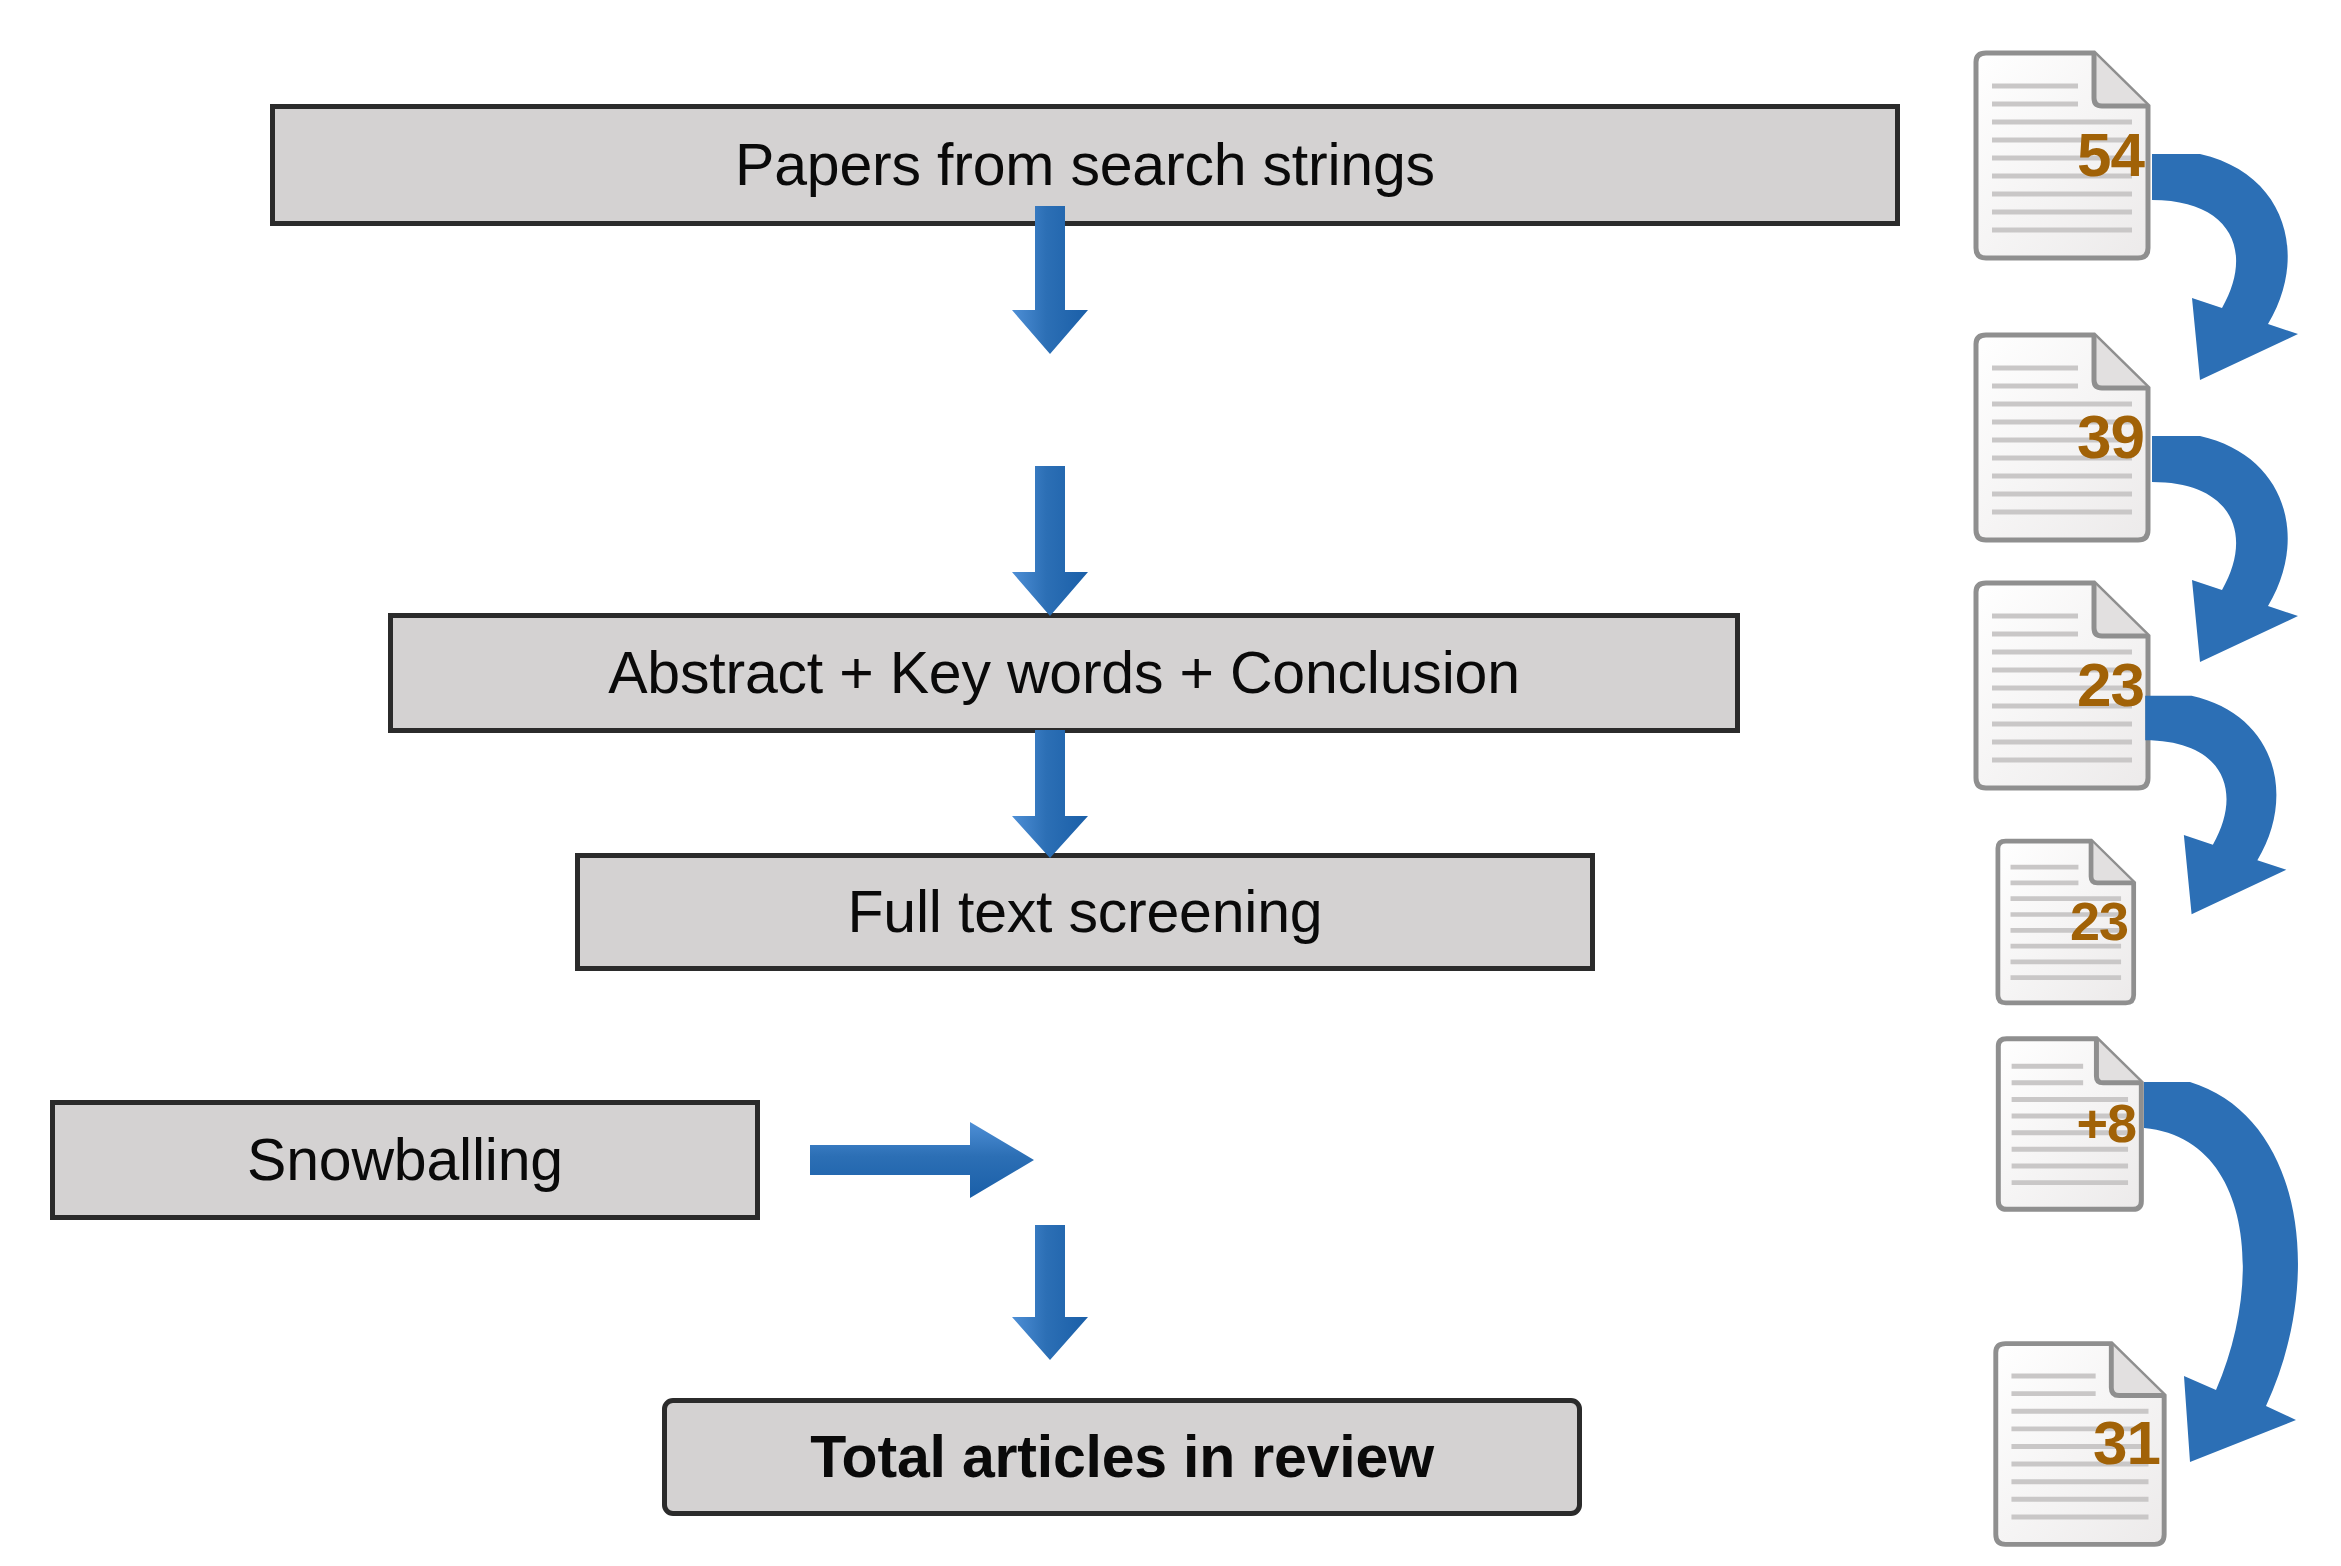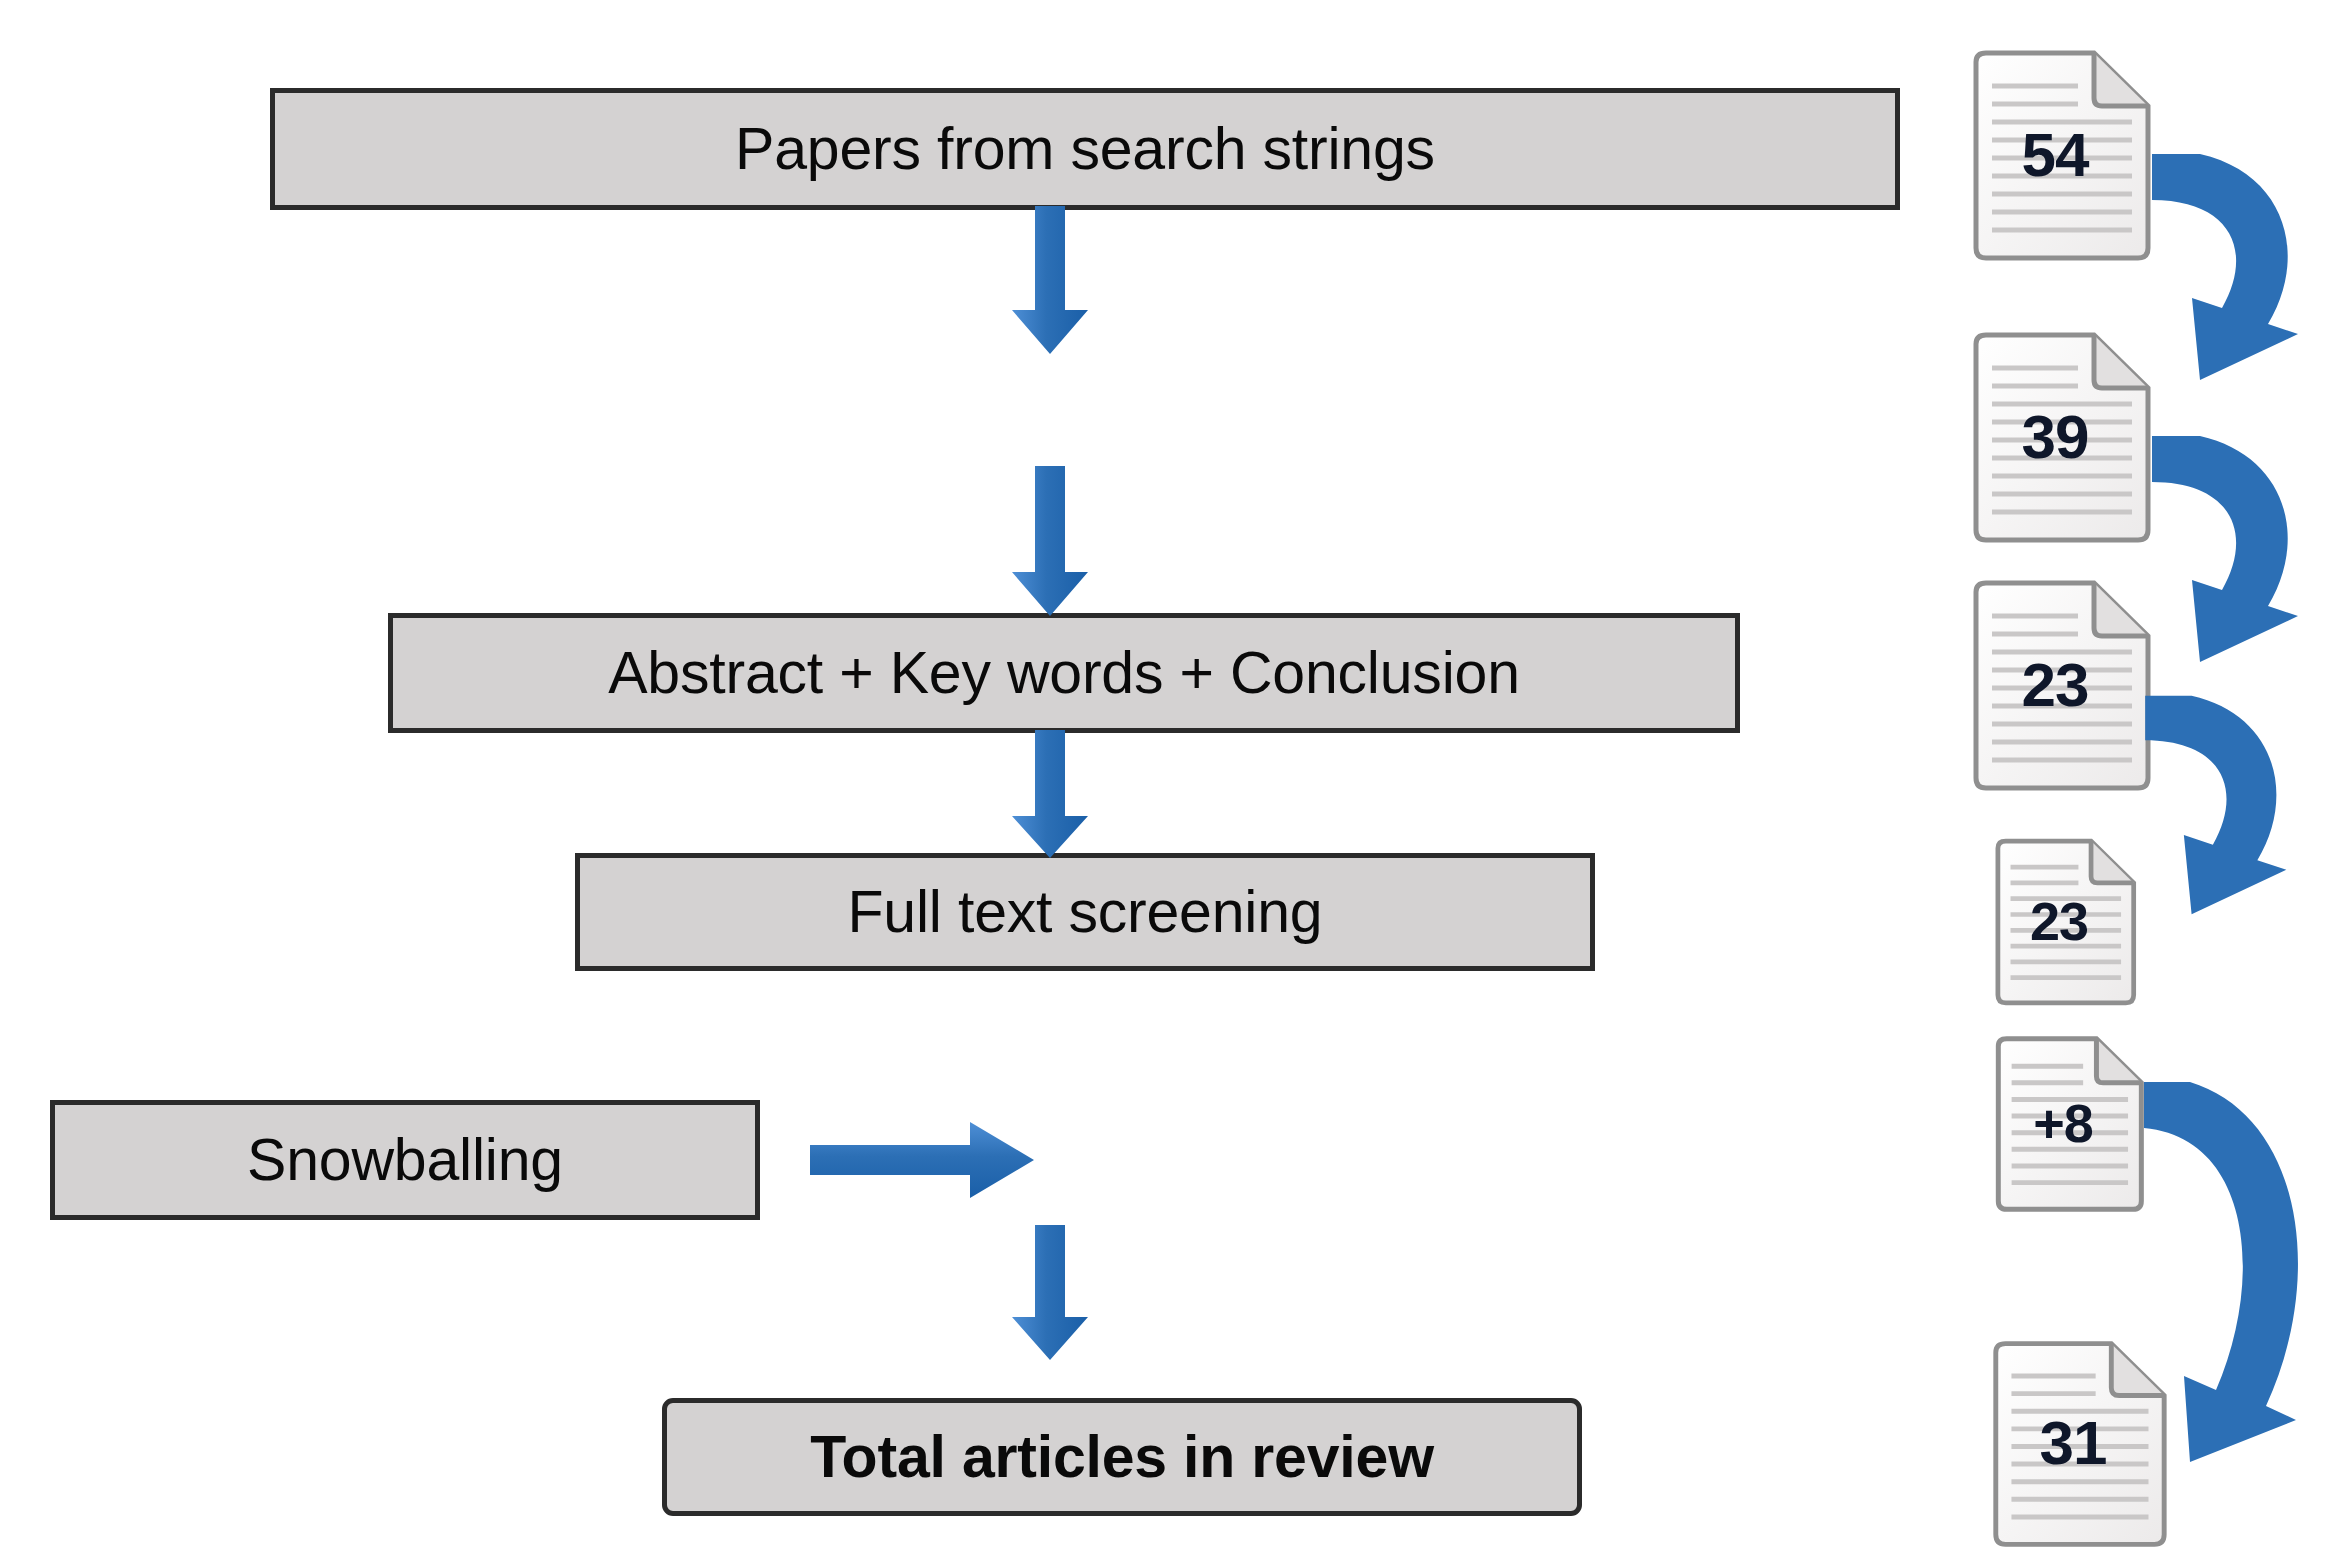--- a/index.html
+++ b/index.html
@@ -44,42 +44,42 @@
   
   .doc {
     position: absolute;
   }
   .doc svg { display: block; width: 100%; height: 100%; }
   .doc .docnum {
     position: absolute;
     left: 0; right: 12px;
     top: 50%;
     transform: translateY(-52%);
-    text-align: center;
+    text-align: right;
     font-size: 62px;
     font-weight: bold;
-    color: #0f172a;
+    color: #a16207;
     letter-spacing: -1px;
     font-family: "Liberation Sans", sans-serif;
   }
   .doc.small .docnum { font-size: 54px; }
 
   
   .curve {
     position: absolute;
     pointer-events: none;
   }
   .curve svg { display: block; width: 100%; height: 100%; }
 </style>
 </head>
 <body>
 
 <div id="stage">
 
-  <div class="pbox" style="left:270px; top:88px; width:1630px; height:122px;">
+  <div class="pbox" style="left:270px; top:104px; width:1630px; height:122px;">
     <span>Papers from search strings</span>
   </div>
 
 
   <div class="pbox" style="left:380px; top:613px; width:1352px; height:120px;margin-left:8px;">
     <span>Abstract + Key words + Conclusion</span>
   </div>
 
   <div class="pbox" style="left:575px; top:853px; width:1020px; height:118px;">
     <span>Full text screening</span>

